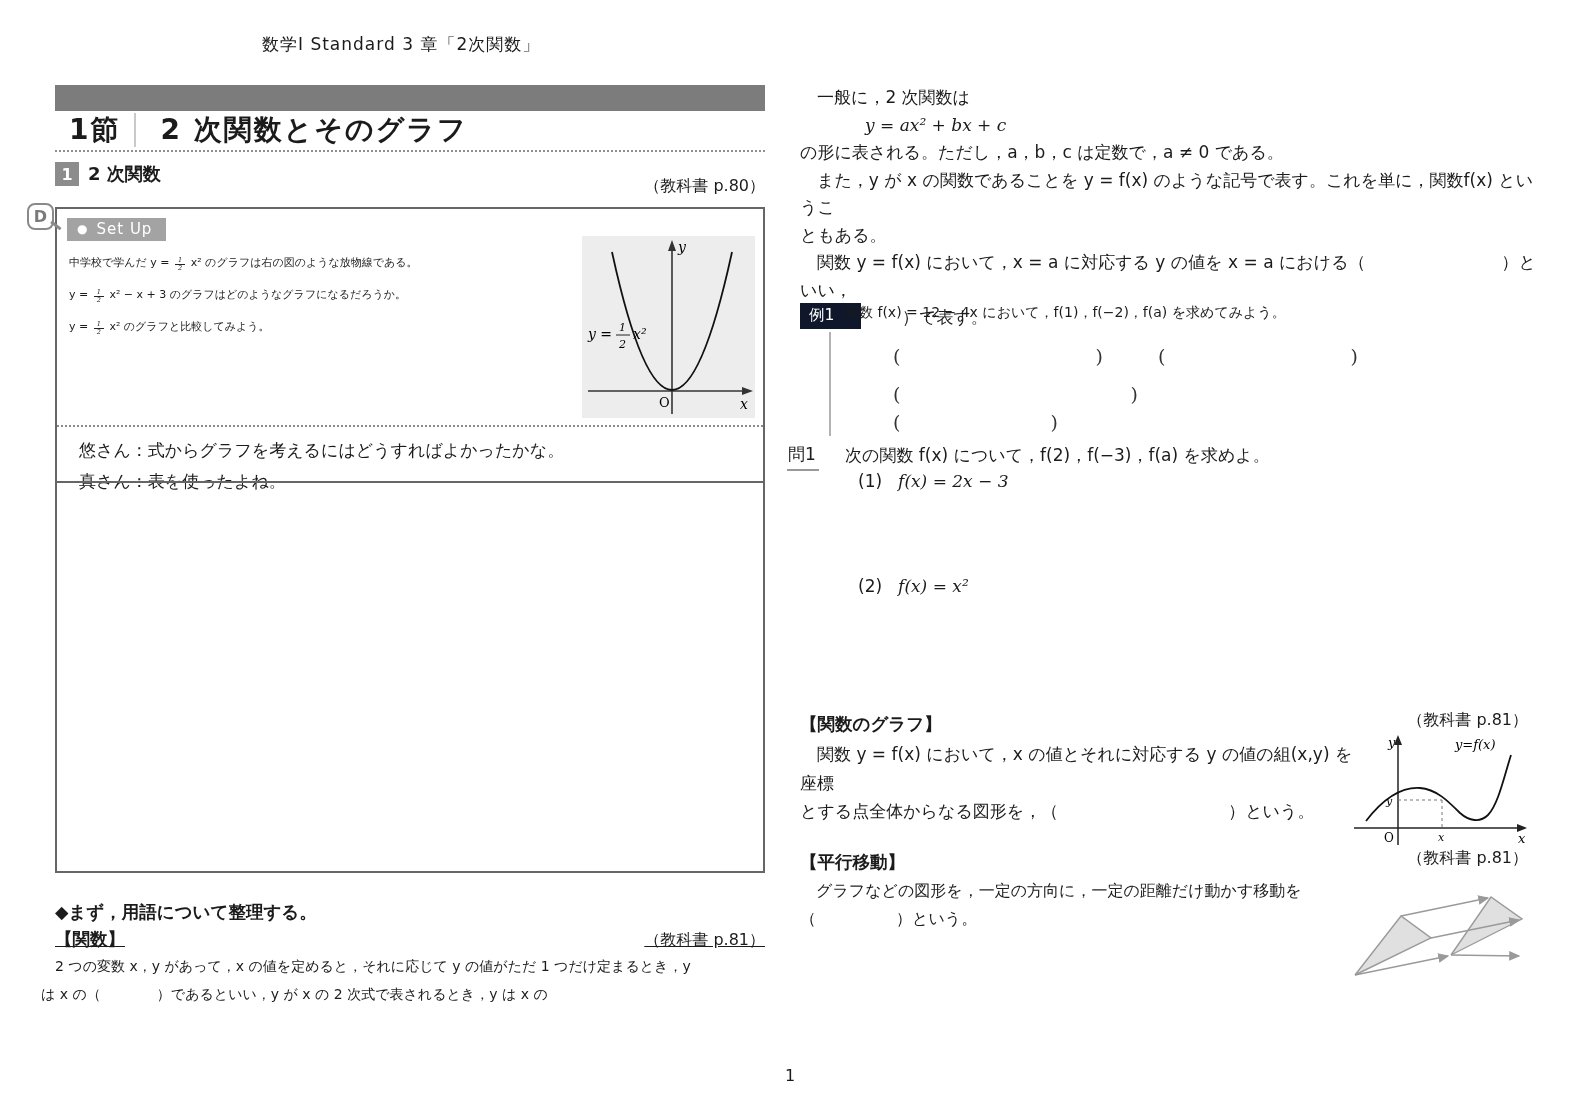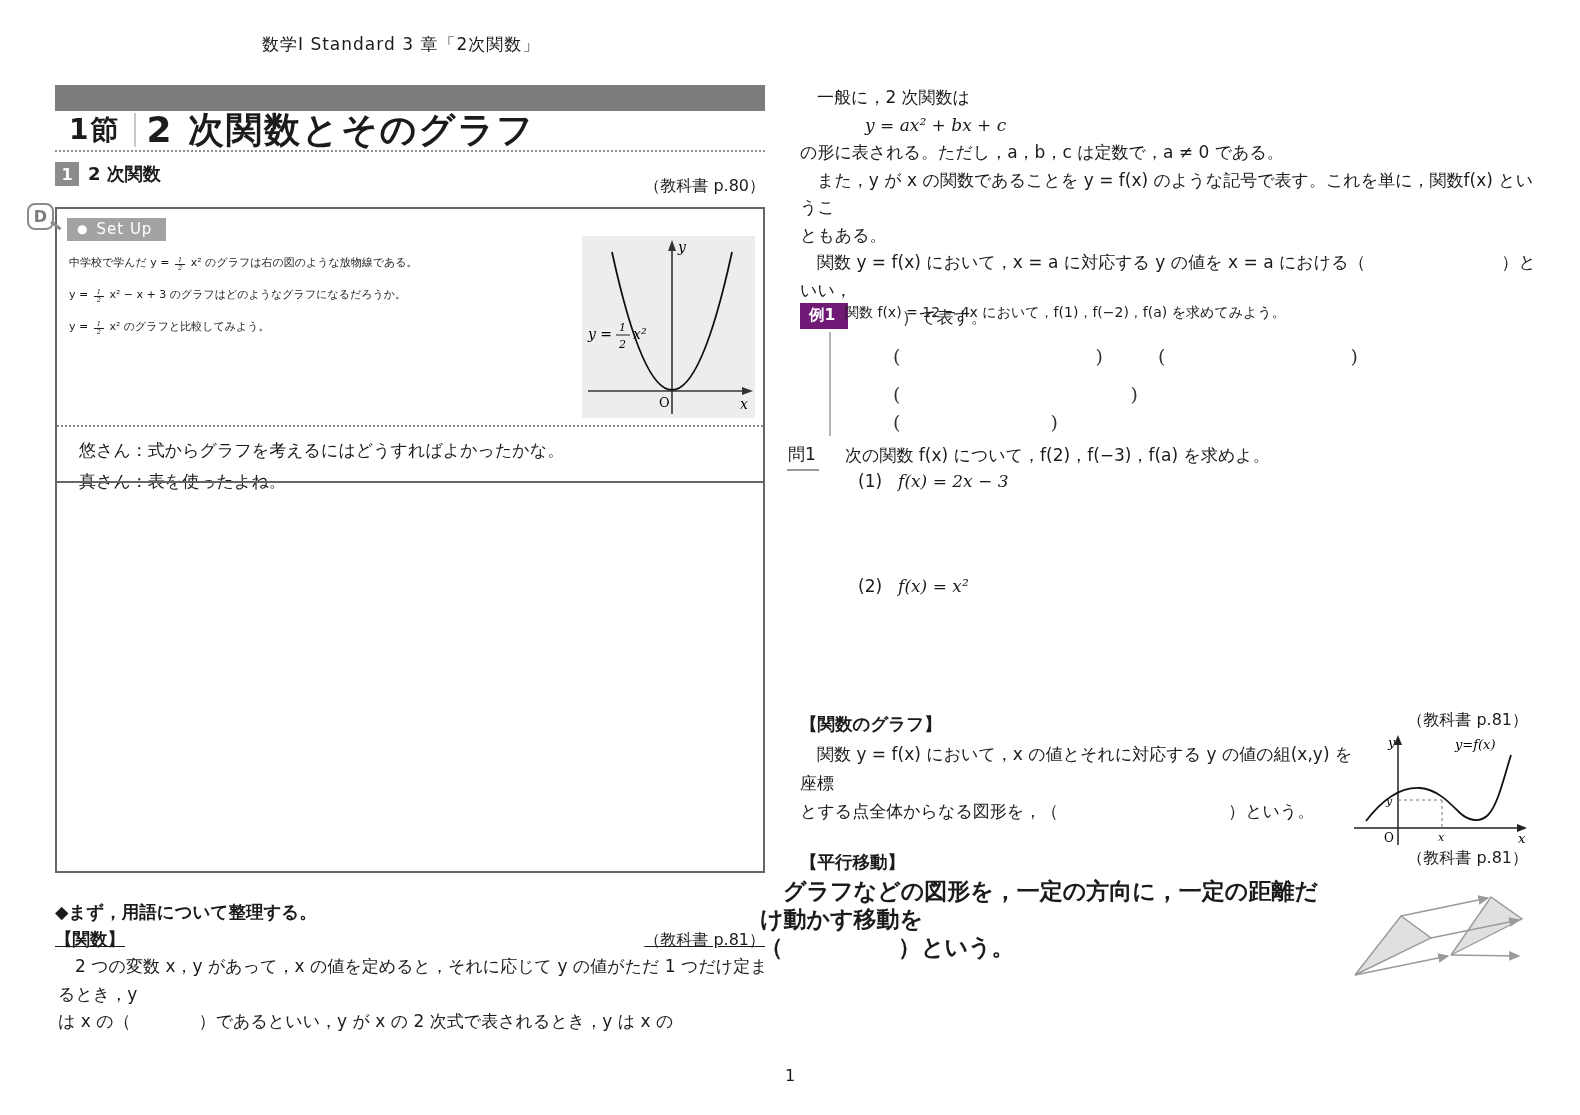--- a/index.html
+++ b/index.html
@@ -11,21 +11,21 @@
   }
   .abs { position:absolute; }
   .doc-header { left:262px; top:33px; font-size:17px; letter-spacing:1px; }
 
   
   .gray-bar { left:55px; top:85px; width:710px; height:26px; background:#7c7c7c; }
   .title-row { left:55px; top:112px; width:710px; height:40px; display:flex; align-items:center;
                border-bottom:2px dotted #8f8f8f; padding-bottom:2px; }
   .sec-no { font-size:28px; font-weight:bold; padding:0 14px; border-right:2px solid #c9c9c9;
             height:34px; display:flex; align-items:center; letter-spacing:2px;}
-  .sec-title { font-size:36px; font-weight:bold; margin-left:10px; letter-spacing:2px; }
+  .sec-title { font-size:28px; font-weight:bold; margin-left:24px; letter-spacing:2px; }
   .subsec-row { left:55px; top:162px; display:flex; align-items:center; }
   .sub-no { width:24px; height:24px; background:#8c8c8c; color:#fff; font-size:16px; font-weight:bold;
             display:flex; align-items:center; justify-content:center; }
   .sub-title { font-size:18px; font-weight:bold; margin-left:9px; }
   .ref-right { font-size:16px; text-align:right; }
   .ref-p80 { left:55px; top:176px; width:710px; }
 
   .d-bubble { left:27px; top:203px; width:27px; height:27px; border:2.5px solid #8a8a8a;
               border-radius:8px; color:#7a7a7a; font-size:16px; font-weight:bold;
               display:flex; align-items:center; justify-content:center; background:#fff; z-index:2;}
@@ -42,49 +42,49 @@
   .frac .fnum { display:block; padding:0 3px; }
   .frac .fden { display:block; border-top:1.2px solid #222; padding:0 3px; }
   .parabola-fig { position:absolute; left:525px; top:27px; width:173px; height:182px; background:#ededed; }
   .dashed-sep { position:absolute; top:216px; left:0; width:706px; border-top:2px dotted #8a8a8a; }
   .dialogue { position:absolute; top:226px; left:22px; font-size:17px; line-height:31px; }
   .solid-sep { position:absolute; top:272px; left:0; width:706px; border-top:2px solid #666; }
 
   .terms-intro { left:55px; top:900px; font-size:17.5px; font-weight:bold; }
   .kansu-row { left:55px; top:927px; width:710px; display:flex; justify-content:space-between; align-items:baseline;text-decoration:underline;}
   .h-bold { font-size:17.5px; font-weight:bold; }
-  .kansu-body { left:58px; top:953px; width:716px; font-size:17px; line-height:27.5px; }
+  .kansu-body { left:41px; top:953px; width:716px; font-size:14px; line-height:27.5px; }
 
   
   .para1 { left:800px; top:84px; width:745px; font-size:17px; line-height:27.5px; }
   .math { font-family:"DejaVu Serif","Liberation Serif",serif; font-style:italic; }
   .formula-line { padding-left:65px; font-size:17px; }
 
-  .ex1-label { left:800px; top:303px; background:#701a75; color:#fff; font-size:15.5px;
-               padding:2px 13px 3px 9px; font-weight:bold; }
+  .ex1-label { left:800px; top:303px; background:#0f172a; color:#fff; font-size:15.5px;
+               padding:2px 27px 3px 9px; font-weight:normal; }
   .ex1-text { left:845px; top:304px; font-size:14px; }
   .ex1-vline { left:829px; top:332px; height:104px; border-left:2px solid #b3b3b3; }
   .bpair { position:absolute; display:inline-flex; align-items:center; font-size:19px; color:#333;
            font-family:"DejaVu Serif","Liberation Serif",serif; }
   .bgap { display:inline-block; height:1px; }
 
   .q1-label { left:787px; top:443px; font-size:17px; border-bottom:2px solid #999; padding:0 3px 3px 1px; }
   .q1-text { left:845px; top:444px; font-size:17px; }
   .q-item { font-size:17px; display:flex; gap:16px; }
   .q-item1 { left:858px; top:471px; }
   .q-item2 { left:858px; top:576px; }
 
   .graph-heading { left:800px; top:712px; }
   .graph-ref { left:800px; top:710px; width:728px; }
   .graph-para { left:800px; top:740px; width:565px; font-size:17px; line-height:28.5px; }
   .graph-fig { left:1352px; top:733px; }
 
   .trans-heading { left:800px; top:850px; }
   .trans-ref { left:800px; top:848px; width:728px; }
-  .trans-para { left:760px; top:877px; width:565px; font-size:23px; line-height:28px;font-weight:bold; }
+  .trans-para { left:800px; top:877px; width:565px; font-size:16px; line-height:28px; }
   .prism-fig { left:1345px; top:876px; }
 
   .page-no { left:0; top:1066px; width:1580px; text-align:center; font-size:16px; }
 
   svg text { font-family:"DejaVu Serif","Liberation Serif",serif; }
 </style>
 </head>
 <body>
 
 <div class="page">

